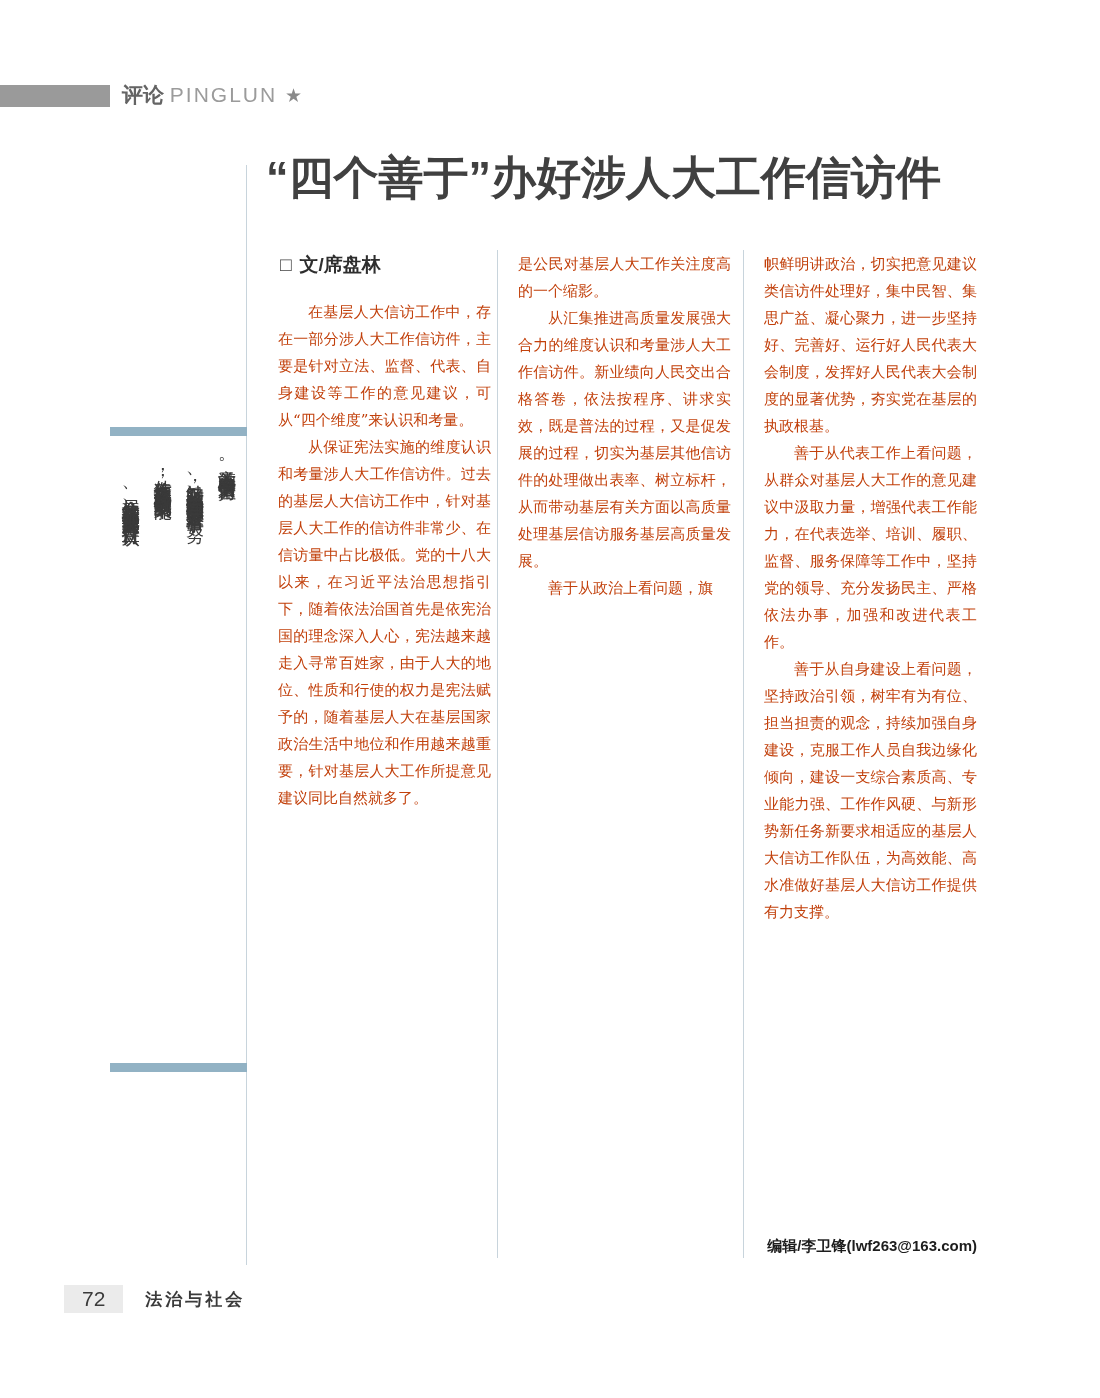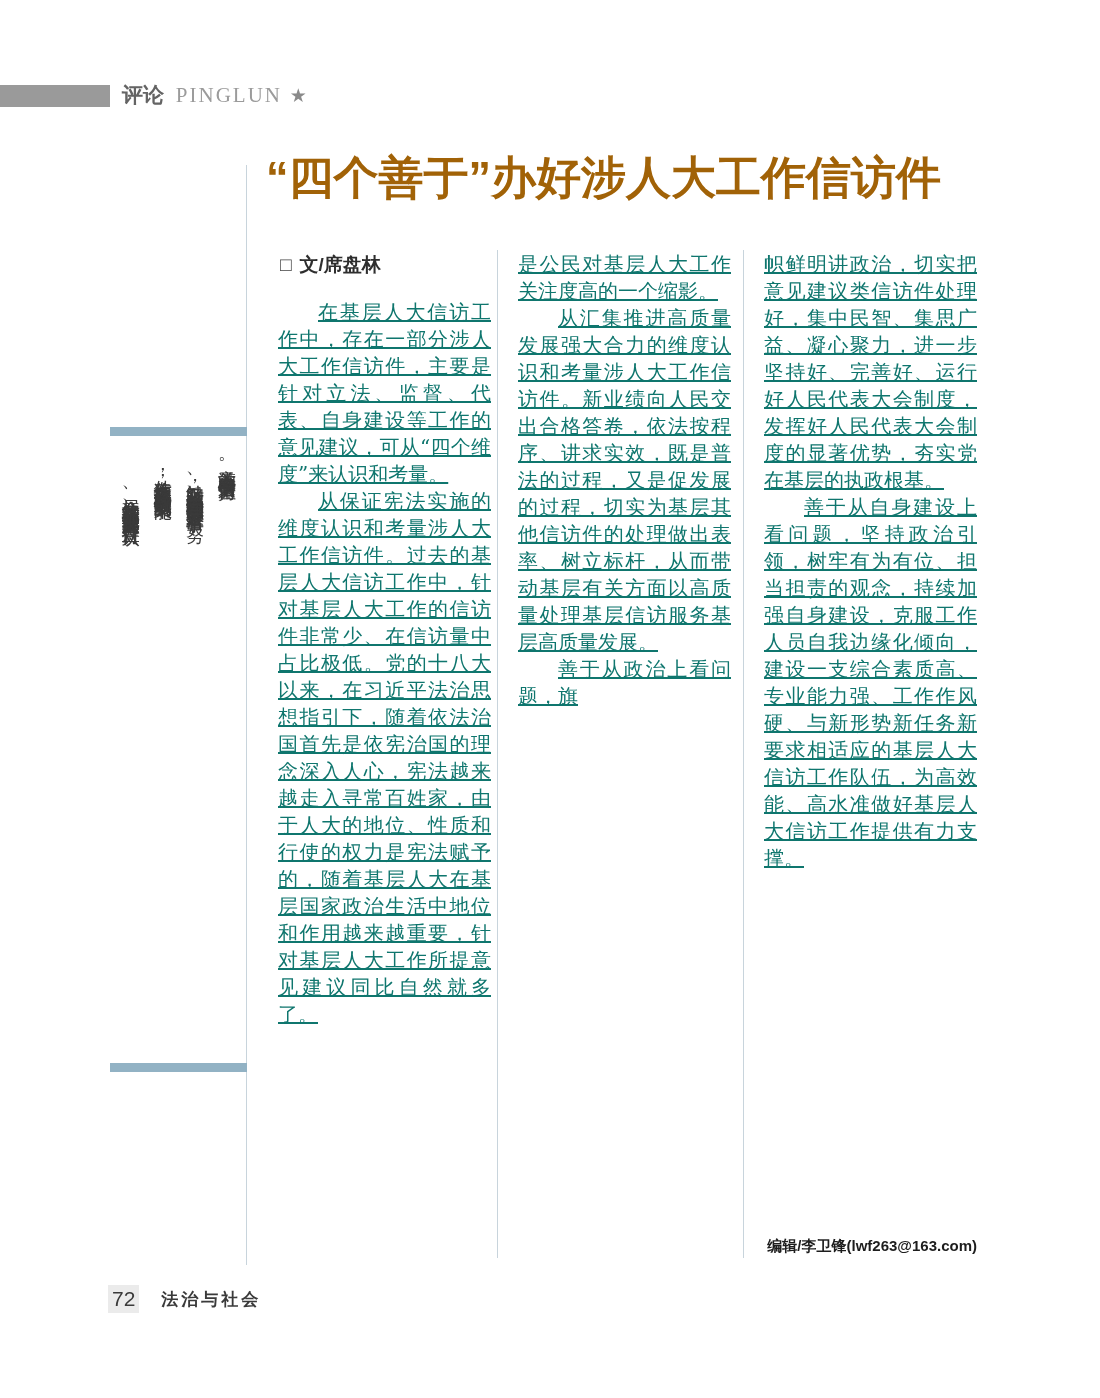--- a/index.html
+++ b/index.html
@@ -8,26 +8,26 @@
     width:1100px;height:1398px;
     background:#ffffff;
     overflow:hidden;
     font-family:"DejaVu Serif", serif;
   }
   
   .hdr-bar{position:absolute;left:0;top:85px;width:110px;height:22px;background:#9a9a9a;}
   .hdr-text{position:absolute;left:122px;top:82px;height:26px;
     font-family:"Liberation Sans", sans-serif;font-size:21px;line-height:26px;white-space:nowrap;}
   .hdr-cn{font-weight:bold;color:#646464;}
-  .hdr-en{color:#9b9b9b;letter-spacing:2px;margin-left:6px;font-family:Liberation Serif, serif;}
+  .hdr-en{color:#9b9b9b;letter-spacing:2px;}
   .hdr-star{color:#8a8a8a;font-size:19px;margin-left:2px;}
   
   .title{position:absolute;left:266px;top:152px;width:720px;
     font-family:"Liberation Sans", sans-serif;font-weight:bold;
-    font-size:45px;line-height:52px;color:#a16207;letter-spacing:0px;white-space:nowrap;}
+    font-size:45px;line-height:52px;color:#404040;letter-spacing:0px;white-space:nowrap;}
   .byline{position:absolute;left:280px;top:252px;
     font-family:"Liberation Sans", sans-serif;font-size:19px;font-weight:bold;color:#2e2e2e;}
   .byline .sq{font-weight:normal;color:#444;margin-right:8px;}
   
   .rule{position:absolute;width:1px;background:#c8d4dc;}
   .rule-left{left:246px;top:165px;height:1100px;}
   .rule-m1{left:497px;top:250px;height:1008px;}
   .rule-m2{left:743px;top:250px;height:1008px;}
   
   .pq-bar{position:absolute;left:110px;width:137px;height:9px;background:#92b2c4;}
@@ -35,33 +35,33 @@
   .pq-bar-bottom{top:1063px;}
   .pq-cols{position:absolute;left:110px;top:436px;width:137px;height:620px;
     display:flex;justify-content:space-between;padding:0 10px;box-sizing:border-box;}
   .pq-col{writing-mode:vertical-rl;text-orientation:upright;
     font-size:18px;letter-spacing:-1px;line-height:1.15;color:#3a3a3a;}
   .pq-c1{margin-top:68px;}
   .pq-c2{margin-top:44px;}
   .pq-c3{margin-top:38px;}
   .pq-c4{margin-top:33px;}
   
-  .bodycol{position:absolute;width:213px;font-size:20px;line-height:27px;color:#0f766e;
-    text-align:justify;word-break:break-all;overflow:hidden;text-decoration:underline;}
+  .bodycol{position:absolute;width:213px;font-size:15px;line-height:27px;color:#c2410c;
+    text-align:justify;word-break:break-all;overflow:hidden;}
   .col1{left:278px;top:299px;height:980px;}
   .col2{left:518px;top:251px;height:1012px;}
   .col3{left:764px;top:251px;height:1012px;}
   .bodycol p{margin:0;text-indent:2em;}
   .bodycol p.lead{text-indent:0;}
   .editor{position:absolute;left:740px;top:1237px;width:237px;text-align:right;
     font-family:"Liberation Sans", sans-serif;font-weight:bold;font-size:15px;color:#1d1d1d;}
   
   .footer{position:absolute;left:64px;top:1284px;height:30px;display:flex;align-items:center;
     font-family:"Liberation Sans", sans-serif;}
-  .pagenum{background:#ebebeb;color:#3a3a3a;font-size:21px;padding:2px 4px;line-height:24px;margin-left:44px;}
+  .pagenum{background:#ebebeb;color:#3a3a3a;font-size:21px;padding:2px 18px;line-height:24px;}
   .magname{margin-left:22px;font-size:17px;font-weight:bold;color:#3a3a3a;letter-spacing:3px;}
 </style>
 </head>
 <body>
 
 <div class="page">
 
   <div class="hdr-bar"></div>
   <div class="hdr-text">
     <span class="hdr-cn">评论</span>
@@ -94,20 +94,21 @@
   </div>
 
   <div class="bodycol col2">
     <p class="lead">是公民对基层人大工作关注度高的一个缩影。</p>
     <p>从汇集推进高质量发展强大合力的维度认识和考量涉人大工作信访件。新业绩向人民交出合格答卷，依法按程序、讲求实效，既是普法的过程，又是促发展的过程，切实为基层其他信访件的处理做出表率、树立标杆，从而带动基层有关方面以高质量处理基层信访服务基层高质量发展。</p>
     <p>善于从政治上看问题，旗</p>
   </div>
 
   <div class="bodycol col3">
     <p class="lead">帜鲜明讲政治，切实把意见建议类信访件处理好，集中民智、集思广益、凝心聚力，进一步坚持好、完善好、运行好人民代表大会制度，发挥好人民代表大会制度的显著优势，夯实党在基层的执政根基。</p>
+    <p>善于从代表工作上看问题，从群众对基层人大工作的意见建议中汲取力量，增强代表工作能力，在代表选举、培训、履职、监督、服务保障等工作中，坚持党的领导、充分发扬民主、严格依法办事，加强和改进代表工作。</p>
     <p>善于从自身建设上看问题，坚持政治引领，树牢有为有位、担当担责的观念，持续加强自身建设，克服工作人员自我边缘化倾向，建设一支综合素质高、专业能力强、工作作风硬、与新形势新任务新要求相适应的基层人大信访工作队伍，为高效能、高水准做好基层人大信访工作提供有力支撑。</p>
   </div>
 
   <div class="editor">编辑/李卫锋(lwf263@163.com)</div>
 
   <div class="footer">
     <span class="pagenum">72</span>
     <span class="magname">法治与社会</span>
   </div>
 

